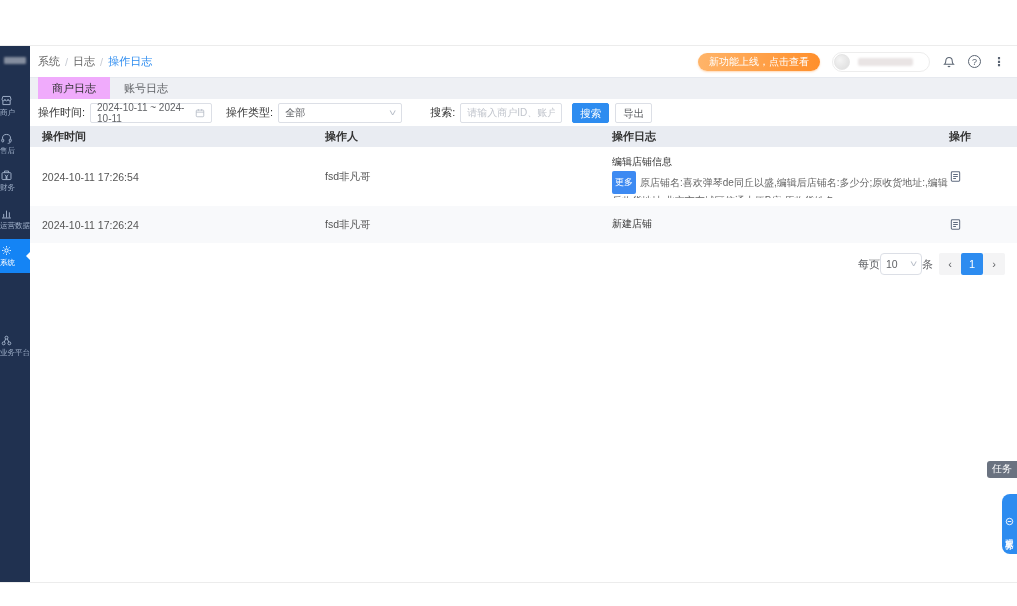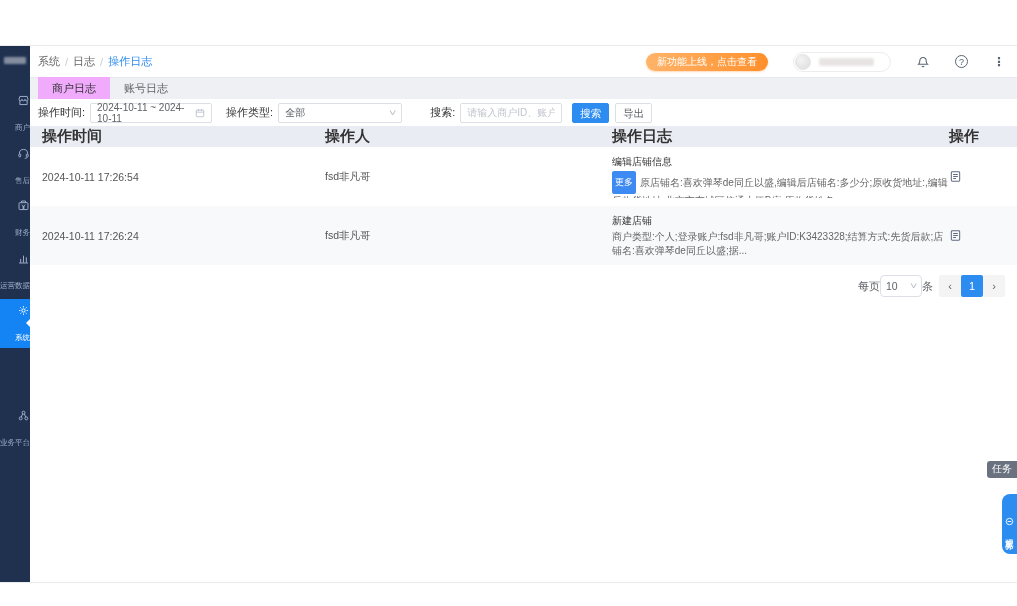--- a/index.html
+++ b/index.html
@@ -8,35 +8,35 @@
 
   .canvas { position:absolute; inset:0; background:#fff; }
 
   .app { position:absolute; top:45px; left:0; width:1017px; height:538px; display:flex; border-top:1px solid #ececec; border-bottom:1px solid #ececec; background:#fff; }
 
   
   .sidebar { width:30px; flex-shrink:0; background:#203150; color:#9fb0c9; display:flex; flex-direction:column; align-items:center; }
   .logo { margin-top:7px; height:14px; display:flex; align-items:center; justify-content:center; }
   .logo-blur { display:block; width:22px; height:7px; background:rgba(255,255,255,.45); border-radius:1px; filter:blur(1px); }
   .nav { margin-top:22px; width:100%; display:flex; flex-direction:column; gap:4px; }
-  .side-item { width:100%; padding:5px 0 6px; display:flex; flex-direction:column; align-items:flex-end; gap:17px; font-size:7.5px; line-height:1; cursor:pointer; position:relative; white-space:nowrap; }
+  .side-item { width:100%; padding:5px 0 6px; display:flex; flex-direction:column; align-items:flex-start; gap:2px; font-size:7.5px; line-height:1; cursor:pointer; position:relative; white-space:nowrap; }
   .side-item svg { width:13px; height:13px; display:block; }
   .side-item.active { background:#1484f5; color:#fff; }
   .side-item.active::after { content:""; position:absolute; right:0; top:50%; transform:translateY(-50%); border-top:4px solid transparent; border-bottom:4px solid transparent; border-right:4px solid #ffffff; }
   .side-spacer { height:48px; }
 
   
   .main { flex:1; min-width:0; display:flex; flex-direction:column; background:#fff; }
 
   .topbar { height:31px; display:flex; align-items:center; padding:0 12px 0 8px; background:#fff; }
   .breadcrumb { font-size:11px; display:flex; align-items:center; }
   .crumb { color:#666; cursor:pointer; }
   .crumb.current { color:#2d8cf0; }
   .bc-sep { color:#c8ccd4; margin:0 5px; }
-  .top-right { margin-left:auto; display:flex; align-items:center; gap:25px; }
+  .top-right { margin-left:auto; display:flex; align-items:center; gap:12px; }
   .promo { height:18px; line-height:18px; padding:0 11px; border-radius:9px; background:linear-gradient(90deg,#ffb469,#ff8f2b); color:#fff; font-size:10px; cursor:pointer; box-shadow:0 1px 2px rgba(255,143,43,.35); }
   .userpill { height:20px; min-width:98px; border:1px solid #ededed; border-radius:10px; background:#fff; display:flex; align-items:center; padding:1px 8px 1px 1px; cursor:pointer; }
   .avatar { width:16px; height:16px; border-radius:50%; background:radial-gradient(circle at 35% 35%, #f4f4f4, #dcdcdc); border:1px solid #e5e5e5; }
   .redacted-name { width:55px; height:8px; margin-left:8px; background:#e9e4e4; border-radius:2px; filter:blur(1px); }
   .topicon { color:#5a6472; display:flex; align-items:center; cursor:pointer; }
   .topicon svg { width:14px; height:14px; }
   .help-circ { width:13px; height:13px; border:1px solid #5a6472; border-radius:50%; font-size:9px; line-height:12px; text-align:center; color:#5a6472; }
   .kebab { font-size:12px; font-weight:bold; color:#5a6472; letter-spacing:0; line-height:1; }
 
   .tabstrip { height:22px; background:#eef0f4; border-top:1px solid #e6e9ef; display:flex; align-items:flex-end; padding-left:8px; }
@@ -54,21 +54,21 @@
   .gap14 { width:14px; } .gap28 { width:28px; }
   .search-input { width:102px; height:20px; border:1px solid #dcdfe6; border-radius:2px; padding:0 6px; font-size:10px; color:#606266; font-family:inherit; outline:none; }
   .search-input::placeholder { color:#c0c4cc; }
   .btn { height:20px; padding:0 7px; border-radius:2px; font-size:10.5px; line-height:18px; text-align:center; cursor:pointer; }
   .btn-primary { background:#2d8cf0; border:1px solid #2d8cf0; color:#fff; margin-left:10px; }
   .btn-plain { background:#fff; border:1px solid #dcdfe6; color:#606266; margin-left:6px; }
 
   
   .tbl { width:100%; }
   .thead, .trow { display:grid; grid-template-columns:283px 287px 1fr 60px; padding-left:12px; padding-right:8px; }
-  .thead { background:#e9ecf2; height:21px; align-items:center; font-size:15px; font-weight:700; color:#333; }
+  .thead { background:#e9ecf2; height:21px; align-items:center; font-size:11px; font-weight:700; color:#333; }
   .trow { padding-top:8px; padding-bottom:8px; min-height:37px; align-items:center; font-size:10.5px; color:#555; background:#fff; }
   .trow.alt { background:#f8f9fb; }
   .log-title { color:#333; font-size:10px; margin-bottom:2px;font-family:Liberation Serif, serif; }
   .log-line { color:#666; font-size:10px; line-height:1.35; max-height:27px; overflow:hidden; }
   .log-tag { display:inline-block; background:#3d8af2; color:#fff; font-size:9px; line-height:11px; padding:6px 3px; border-radius:2px; margin-right:4px; vertical-align:1px; cursor:pointer; }
   .act-cell { display:flex; }
   .act-icon { color:#5f6b7f; cursor:pointer; display:flex; }
   .act-icon svg { width:13px; height:13px; }
 
   
@@ -236,21 +236,20 @@
                 </svg>
               </span>
           </span>
         </div>
 
         <div class="trow alt">
           <span>2024-10-11 17:26:24</span>
           <span>fsd非凡哥</span>
           <span>
             <div class="log-title">新建店铺</div>
-            <div class="log-line">商户类型:个人;登录账户:fsd非凡哥;账户ID:K3423328;结算方式:先货后款;店铺名:喜欢弹琴de同丘以盛;据...</div>
           </span>
           <span class="act-cell">
             <span class="act-icon">
                 <svg viewBox="0 0 14 14" fill="none" stroke="currentColor" stroke-width="1.1">
                   <rect x="2.5" y="2" width="9" height="10" rx="1"></rect>
                   <path d="M4.5 4.8h5M4.5 7h5M4.5 9.2h3"></path>
                 </svg>
               </span>
           </span>
         </div>

